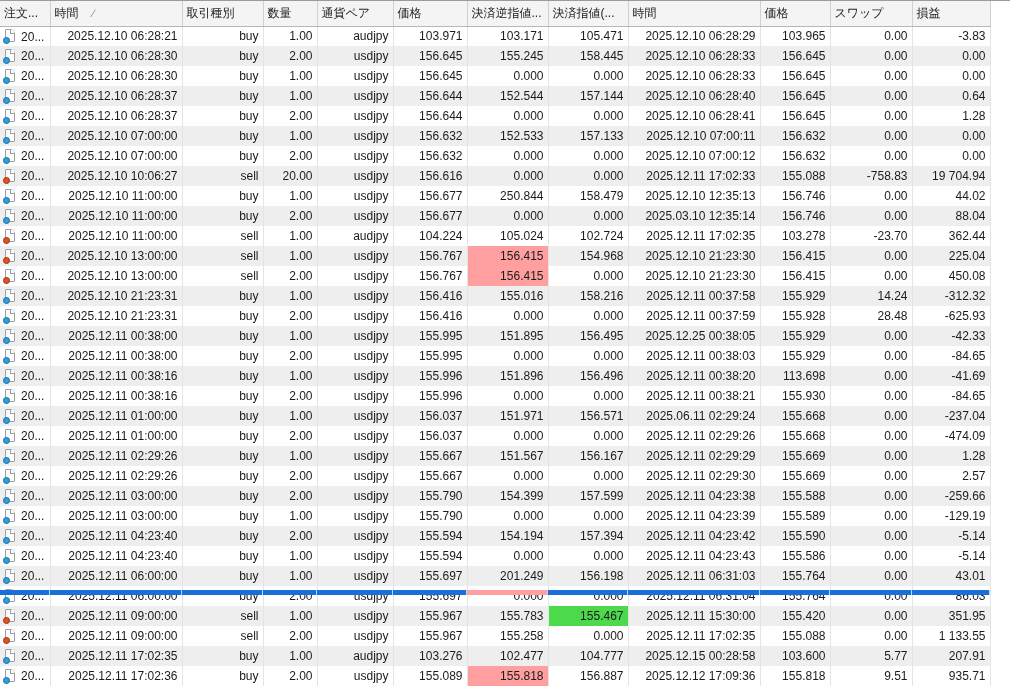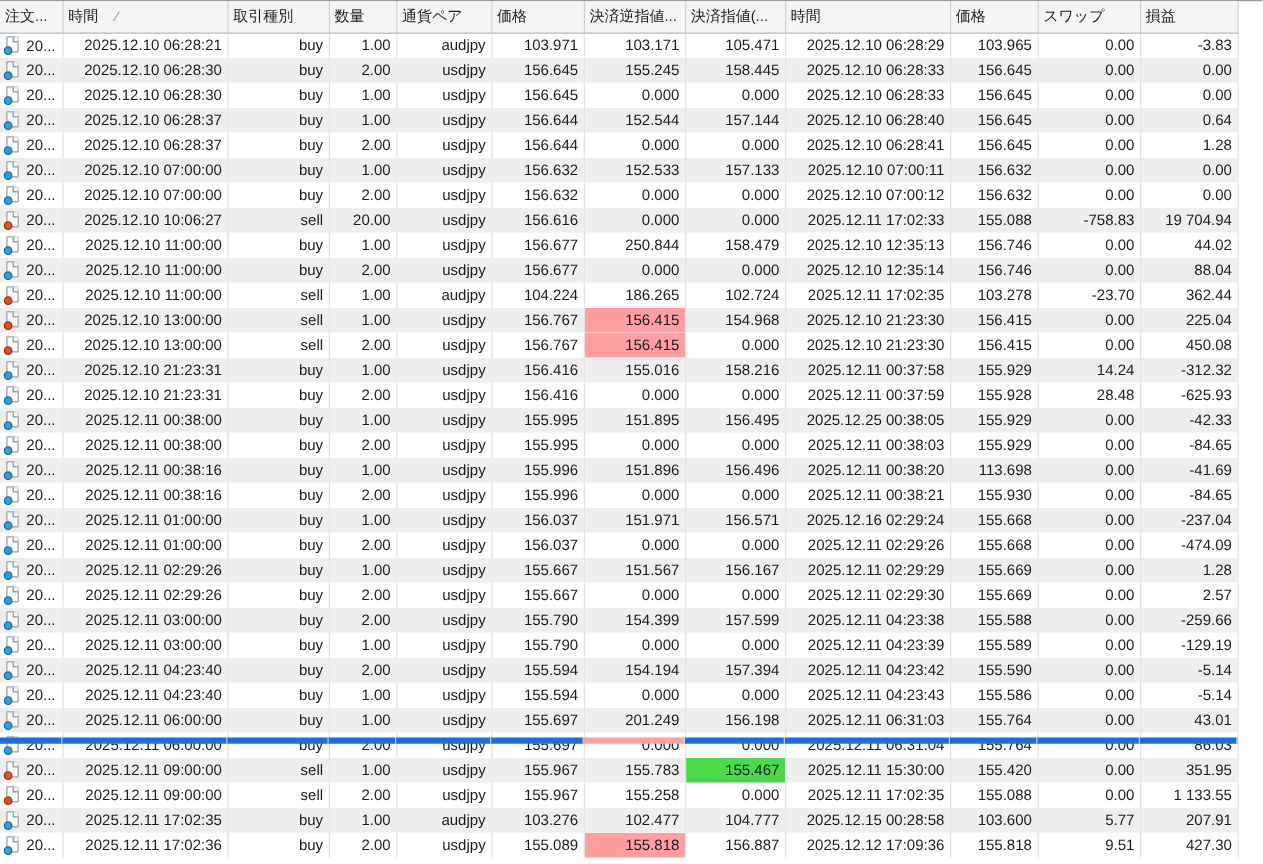--- a/index.html
+++ b/index.html
@@ -208,33 +208,33 @@
   </tr>
         <tr>
     <td class="c-order"><span class="doc-icon buy"><i class="page"></i><i class="ball"></i></span><span class="order-text">20...</span></td>
     <td>2025.12.10 11:00:00</td>
     <td>buy</td>
     <td>2.00</td>
     <td>usdjpy</td>
     <td>156.677</td>
     <td>0.000</td>
     <td>0.000</td>
-    <td>2025.12.10 12:35:14</td>
+    <td>2025.03.10 12:35:14</td>
     <td>156.746</td>
     <td>0.00</td>
     <td>88.04</td>
   </tr>
         <tr>
     <td class="c-order"><span class="doc-icon sell"><i class="page"></i><i class="ball"></i></span><span class="order-text">20...</span></td>
     <td>2025.12.10 11:00:00</td>
     <td>sell</td>
     <td>1.00</td>
     <td>audjpy</td>
     <td>104.224</td>
-    <td>186.265</td>
+    <td>105.024</td>
     <td>102.724</td>
     <td>2025.12.11 17:02:35</td>
     <td>103.278</td>
     <td>-23.70</td>
     <td>362.44</td>
   </tr>
         <tr>
     <td class="c-order"><span class="doc-icon sell"><i class="page"></i><i class="ball"></i></span><span class="order-text">20...</span></td>
     <td>2025.12.10 13:00:00</td>
     <td>sell</td>
@@ -348,21 +348,21 @@
   </tr>
         <tr>
     <td class="c-order"><span class="doc-icon buy"><i class="page"></i><i class="ball"></i></span><span class="order-text">20...</span></td>
     <td>2025.12.11 01:00:00</td>
     <td>buy</td>
     <td>1.00</td>
     <td>usdjpy</td>
     <td>156.037</td>
     <td>151.971</td>
     <td>156.571</td>
-    <td>2025.12.16 02:29:24</td>
+    <td>2025.06.11 02:29:24</td>
     <td>155.668</td>
     <td>0.00</td>
     <td>-237.04</td>
   </tr>
         <tr>
     <td class="c-order"><span class="doc-icon buy"><i class="page"></i><i class="ball"></i></span><span class="order-text">20...</span></td>
     <td>2025.12.11 01:00:00</td>
     <td>buy</td>
     <td>2.00</td>
     <td>usdjpy</td>
@@ -533,21 +533,21 @@
     <td>2025.12.11 17:02:36</td>
     <td>buy</td>
     <td>2.00</td>
     <td>usdjpy</td>
     <td>155.089</td>
     <td class="hl-pink">155.818</td>
     <td>156.887</td>
     <td>2025.12.12 17:09:36</td>
     <td>155.818</td>
     <td>9.51</td>
-    <td>427.30</td>
+    <td>935.71</td>
   </tr>
       </tbody>
   </table>
 
   <div class="selected-row">
       <div class="seg" style="width: 50px;"></div>
       <div class="seg" style="width: 132px;"></div>
       <div class="seg" style="width: 81px;"></div>
       <div class="seg" style="width: 54px;"></div>
       <div class="seg" style="width: 76px;"></div>

